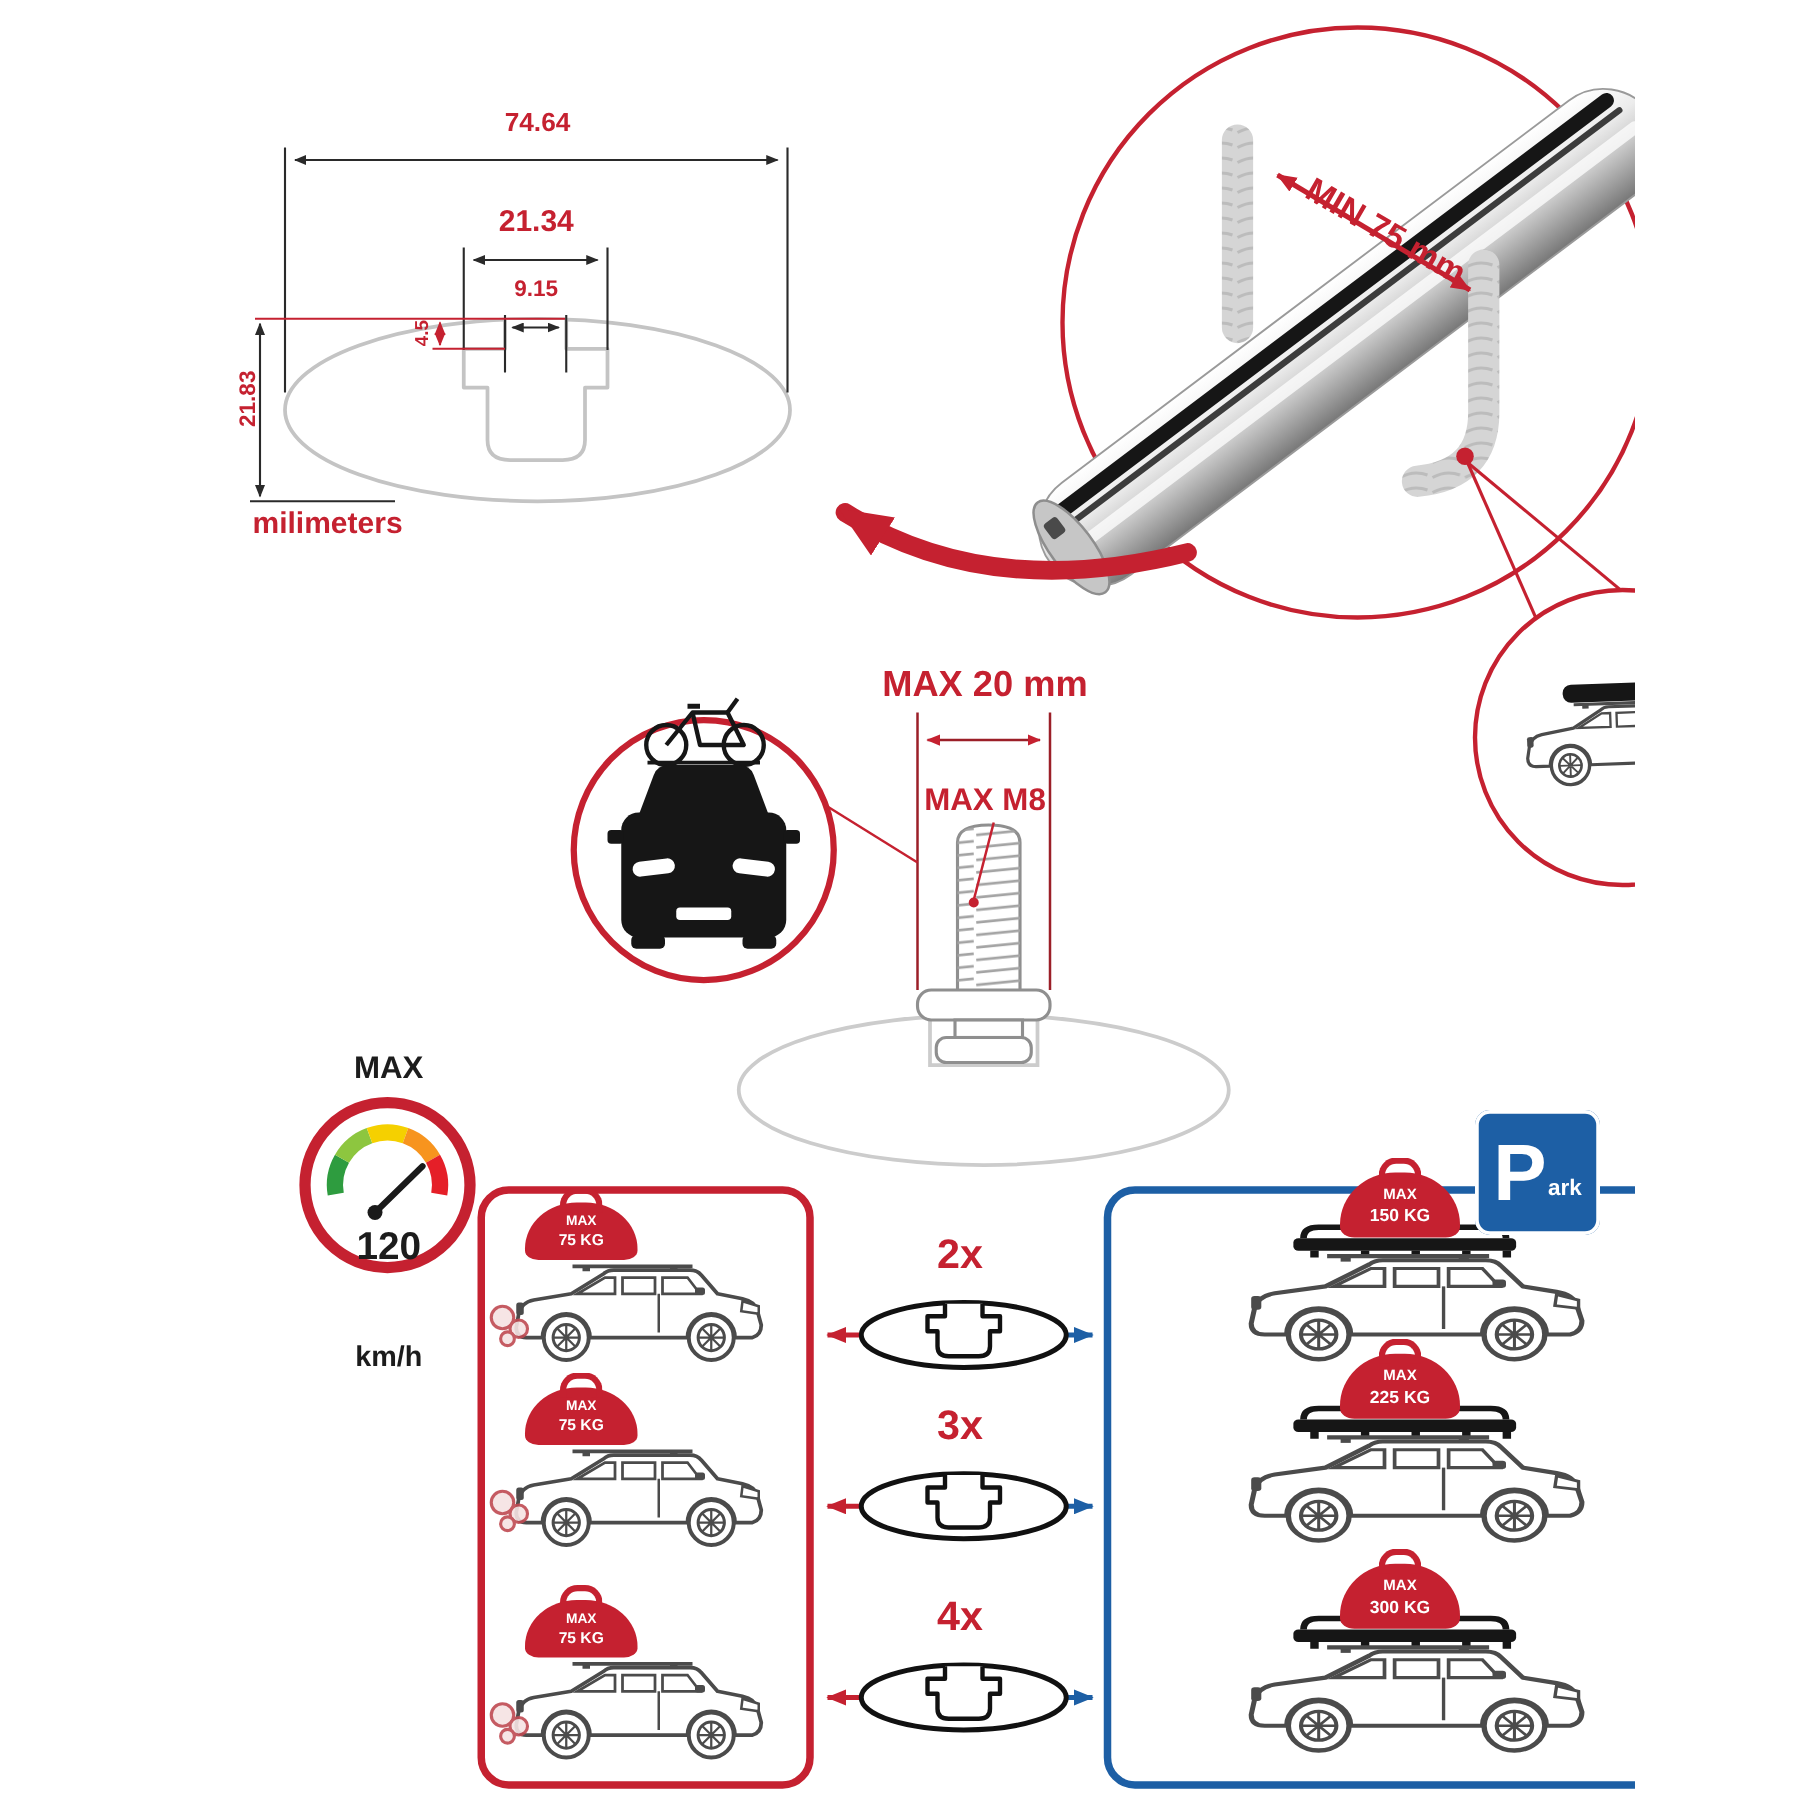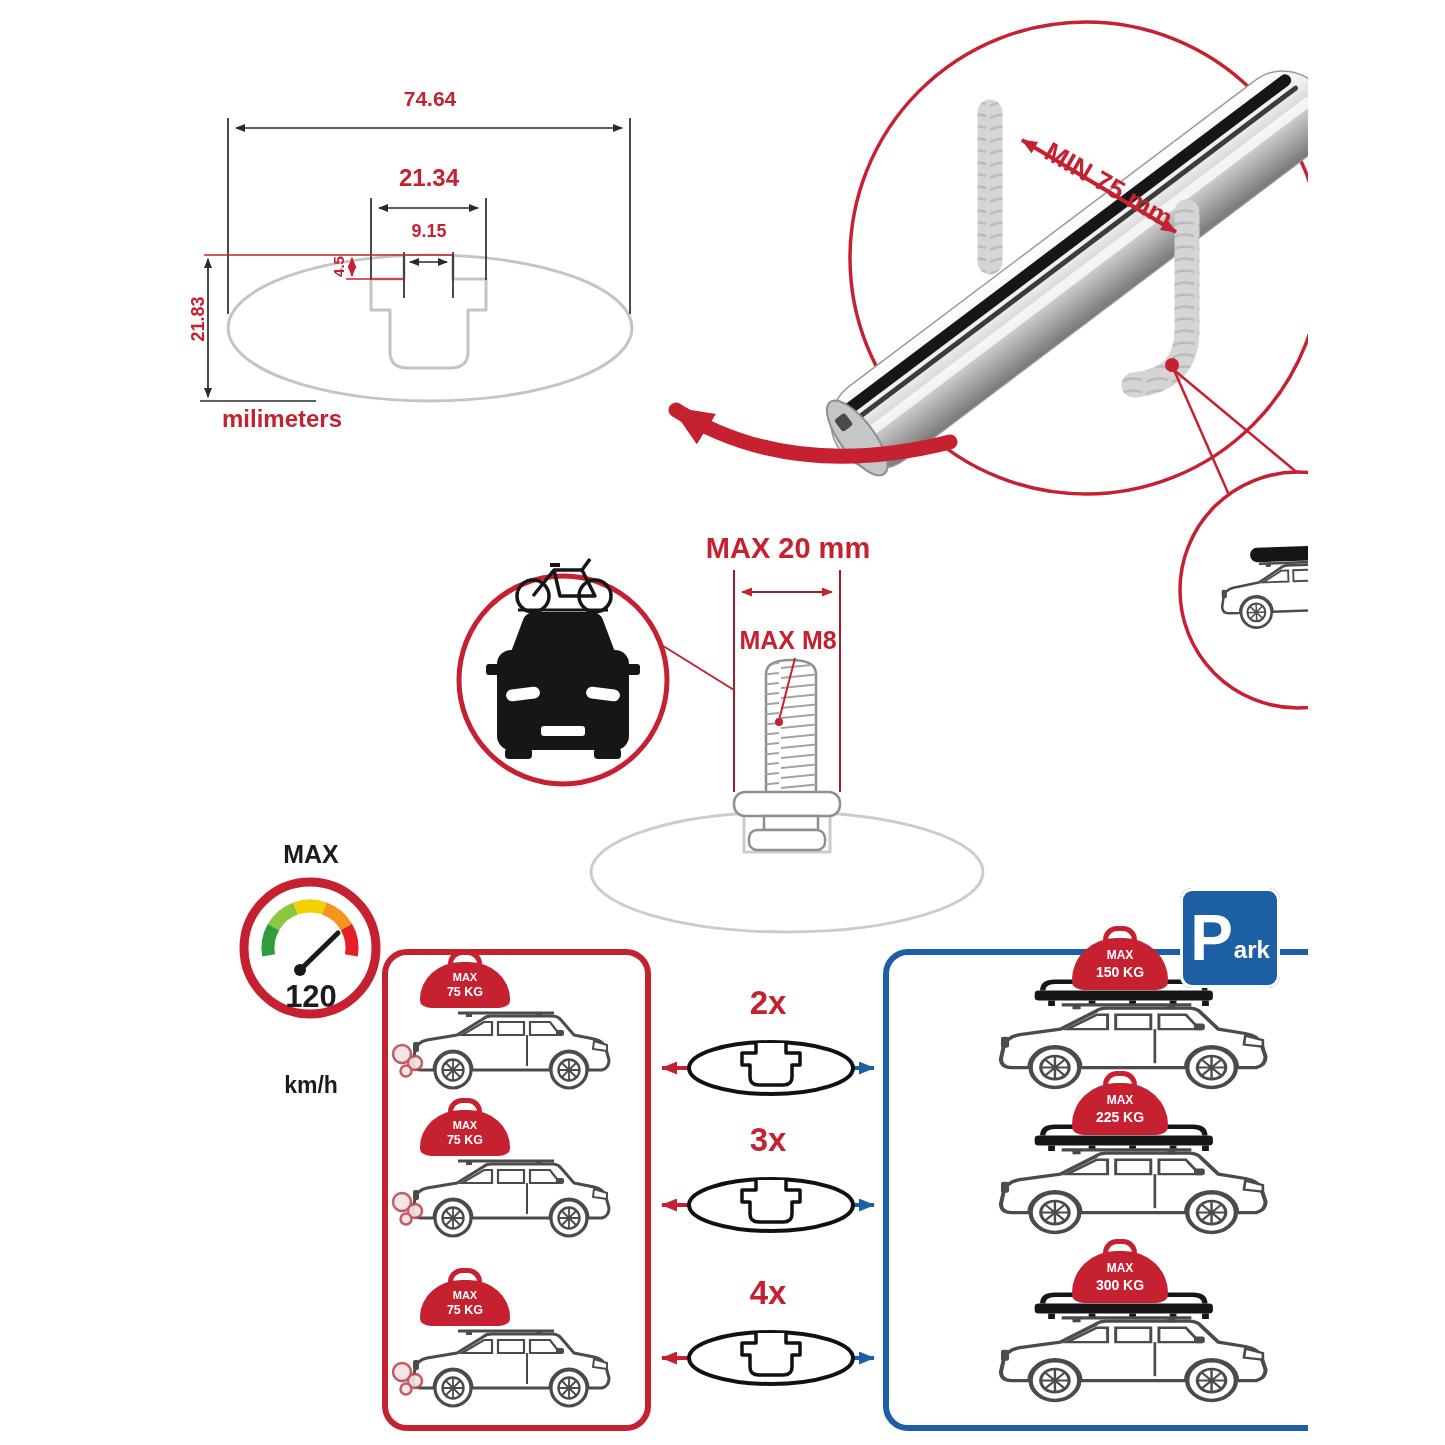--- a/index.html
+++ b/index.html
@@ -5,38 +5,38 @@
   html,body{margin:0;padding:0;background:#fff;}
   .canvas{position:relative;width:1308px;height:1445px;background:#fff;overflow:hidden;
           font-family:"Liberation Sans",sans-serif;}
   .art{position:absolute;left:0;top:0;}
   .lbl{position:absolute;font-weight:bold;color:#c52130;text-align:center;line-height:1;}
   .dark{color:#1c1c1c;}
   .rot90{transform:rotate(-90deg);}
   .fs15{font-size:15px;} .fs18{font-size:18px;} .fs19{font-size:24px;} .fs21{font-size:21px;}
   .fs23{font-size:23px;font-weight:400;} .fs25{font-size:25px;} .fs27{font-size:27px;}
   .fs29{font-size:29px;} .fs31{font-size:31px;} .fs33{font-size:33px;}
-  .leftalign{text-align:center;}
+  .leftalign{text-align:left;}
   .minlbl{transform:rotate(30deg);transform-origin:0 50%;}
   .tent{position:absolute;background:#c52130;border-radius:46% 46% 12% 12% / 80% 80% 16% 16%;
         color:#fff;text-align:center;display:flex;flex-direction:column;justify-content:center;
         gap:2px;z-index:5;}
   .tent::before{content:"";position:absolute;top:-12px;left:50%;transform:translateX(-50%);
         width:24px;height:15px;border:5px solid #c52130;border-bottom:none;
         border-radius:14px 14px 0 0;}
   .tent .t1{font-size:11px;font-weight:bold;}
   .tent .t2{font-size:12.5px;font-weight:bold;}
   .tent-sm{width:90px;height:46px;}
   .tent-lg{width:96px;height:52px;}
   .tent-lg .t1{font-size:12px;} .tent-lg .t2{font-size:14px;}
   .parksign{position:absolute;left:1180px;top:888px;width:100px;height:100px;background:#1d5fa5;
         border-radius:12px;display:flex;align-items:center;justify-content:center;color:#fff;
         z-index:6;box-shadow:0 0 0 3px #fff inset;}
   .parksign .pbig{font-size:64px;font-weight:bold;line-height:1;}
-  .parksign .psmall{font-size:24px;font-weight:bold;margin-top:24px;margin-left:1px;}
+  .parksign .psmall{font-size:18px;font-weight:bold;margin-top:24px;margin-left:1px;}
 </style>
 </head>
 <body>
 
 <div class="canvas">
 
 <svg class="art" width="1445" height="1445" viewBox="0 0 1445 1445">
   <defs>
     <linearGradient id="metal" x1="0" y1="0" x2="0" y2="1">
       <stop offset="0" stop-color="#ffffff"></stop>

